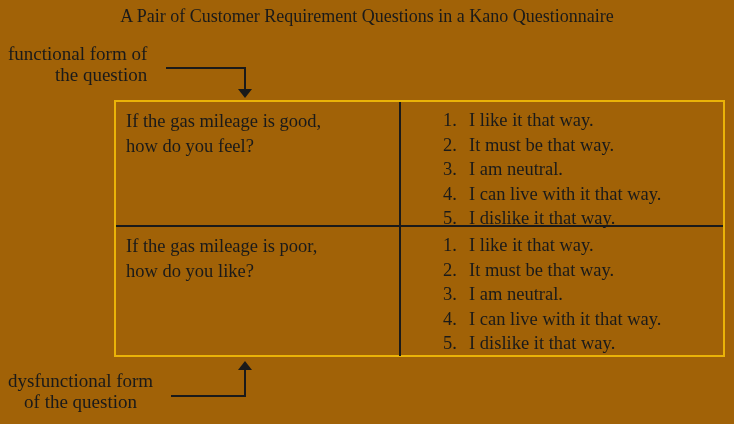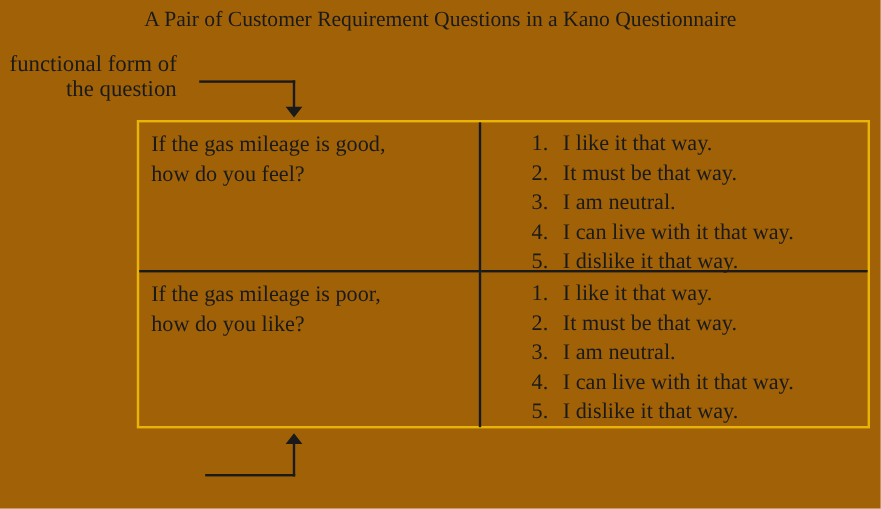--- a/index.html
+++ b/index.html
@@ -172,14 +172,16 @@
         <span class="txt">I dislike it that way.</span>
       </div>
     </div>
 
   </div>
 
   <div class="line dys-hline"></div>
   <div class="line dys-vline"></div>
   <div class="arrow-up"></div>
 
+  <div class="annot dysfunctional">dysfunctional form
+of the question</div>
 
 </div>
 
 </body></html>

